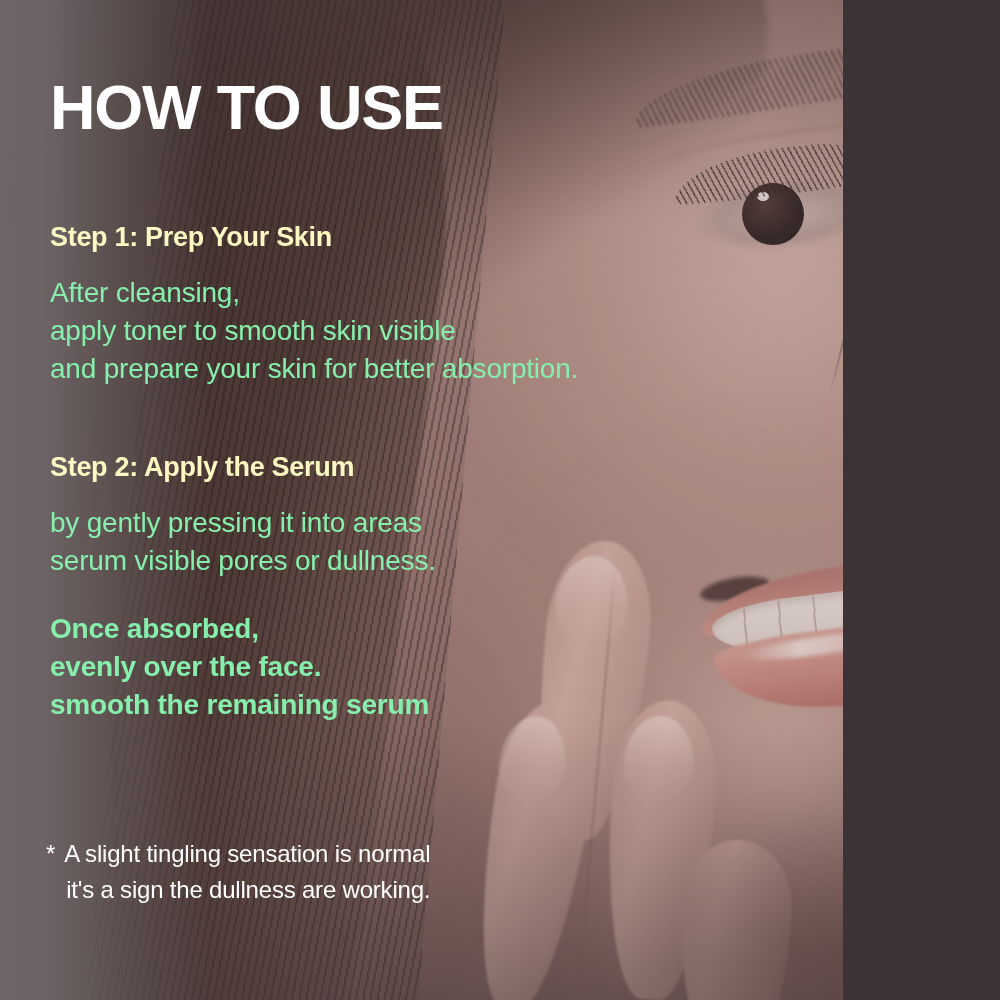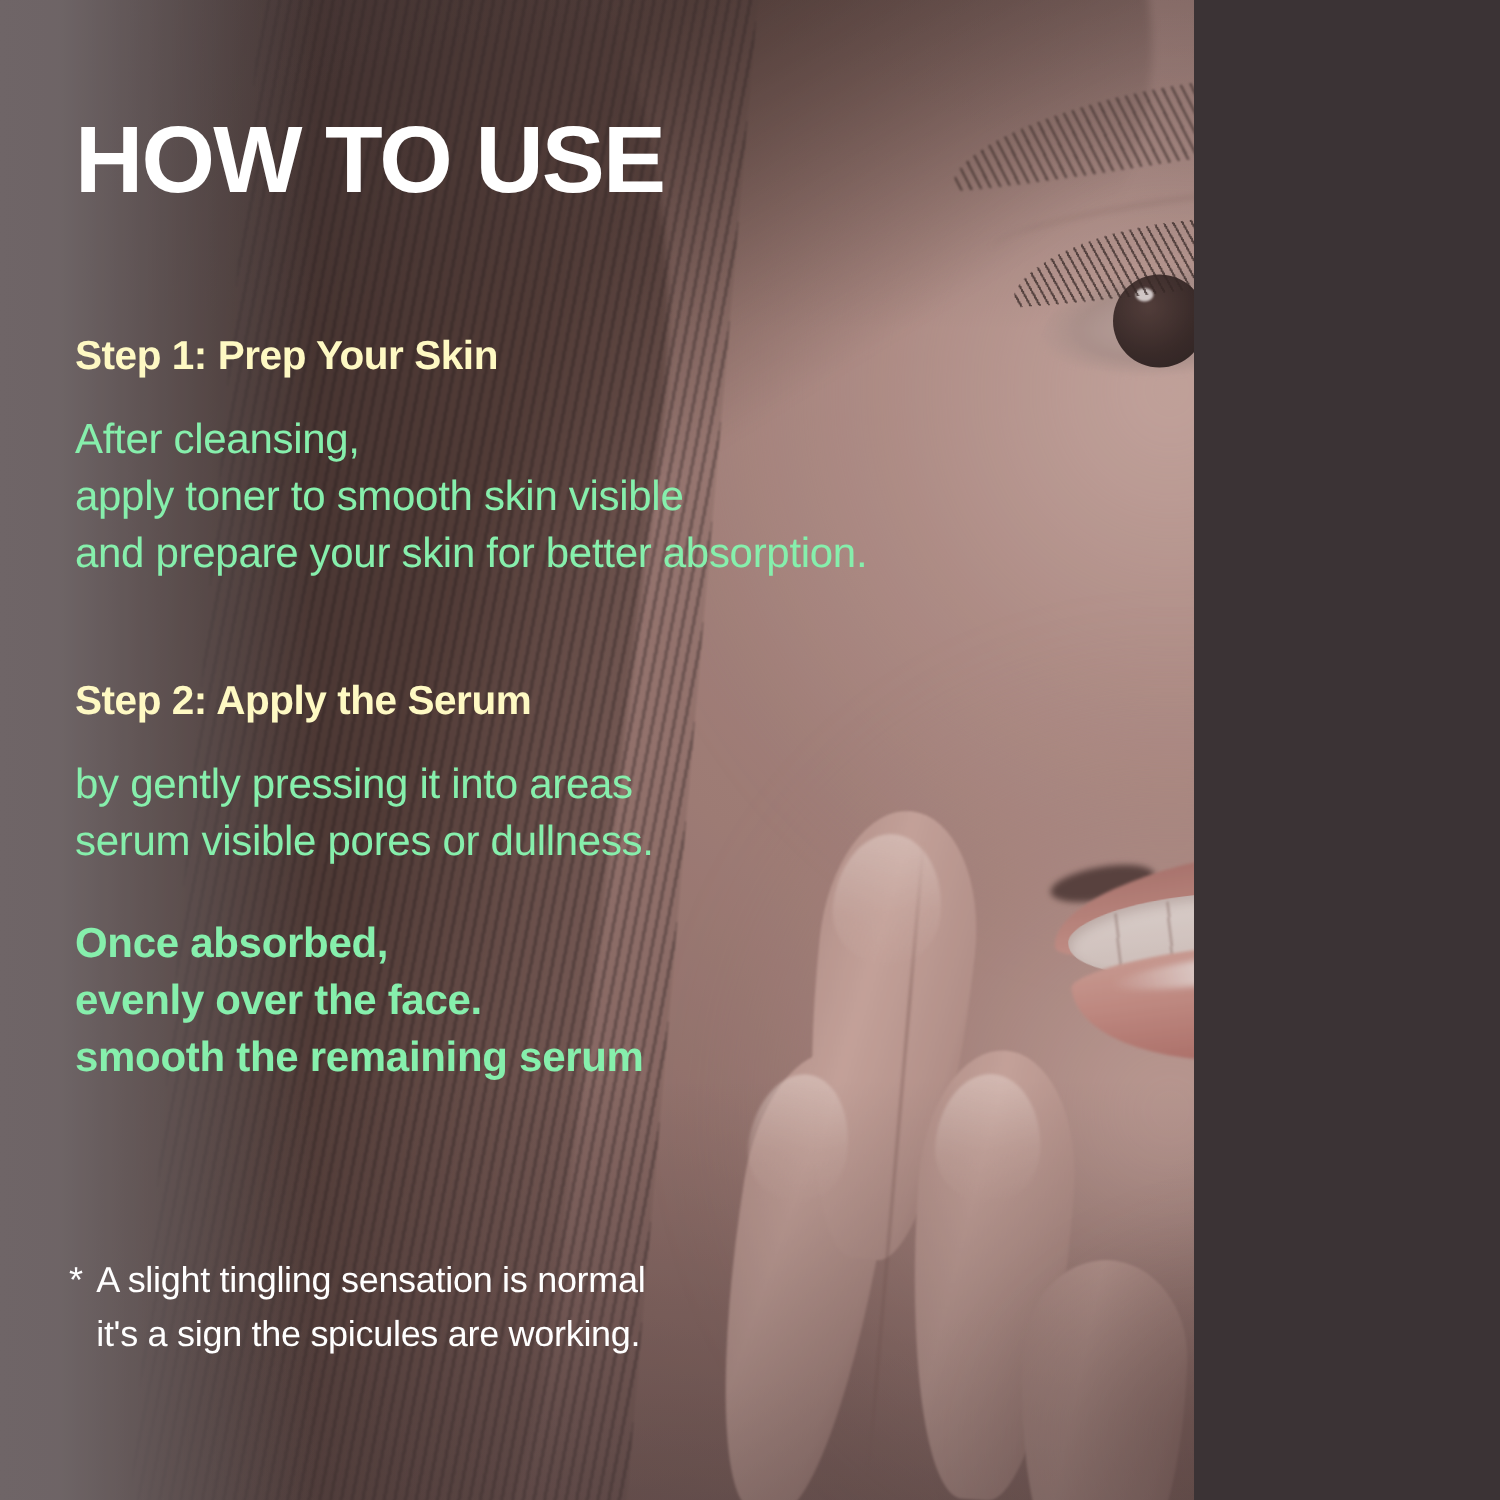--- a/index.html
+++ b/index.html
@@ -8,20 +8,21 @@
     background: #3b3335;
   }
 
   .canvas {
     position: relative;
     width: 796px;
     height: 1000px;
     overflow: hidden;
     font-family: "Liberation Sans", sans-serif;
     background: #6e6668;
+    padding-left: 47px;
     -webkit-font-smoothing: antialiased;
   }
 
   
   .photo {
     position: absolute;
     inset: 0;
     overflow: hidden;
   }
 
@@ -415,20 +416,21 @@
     gap: 9px;
   }
 
   .footnote-star {
     flex: 0 0 auto;
     line-height: 36px;
   }
 
   .footnote-lines {
     flex: 1 1 auto;
+    text-align: right;
   }
 
   .footnote-line {
     display: block;
     white-space: nowrap;
   }
 </style>
 </head>
 <body>
 
@@ -498,18 +500,18 @@
         <span class="step-body-line">Once absorbed,</span>
         <span class="step-body-line">evenly over the face.</span>
         <span class="step-body-line">smooth the remaining serum</span>
       </p>
     </div>
 
     <div class="footnote">
       <span class="footnote-star">*</span>
       <span class="footnote-lines">
         <span class="footnote-line">A slight tingling sensation is normal</span>
-        <span class="footnote-line">it's a sign the spicules are working.</span>
+        <span class="footnote-line">it's a sign the dullness are working.</span>
       </span>
     </div>
 
   </div>
 </div>
 
 </body></html>

